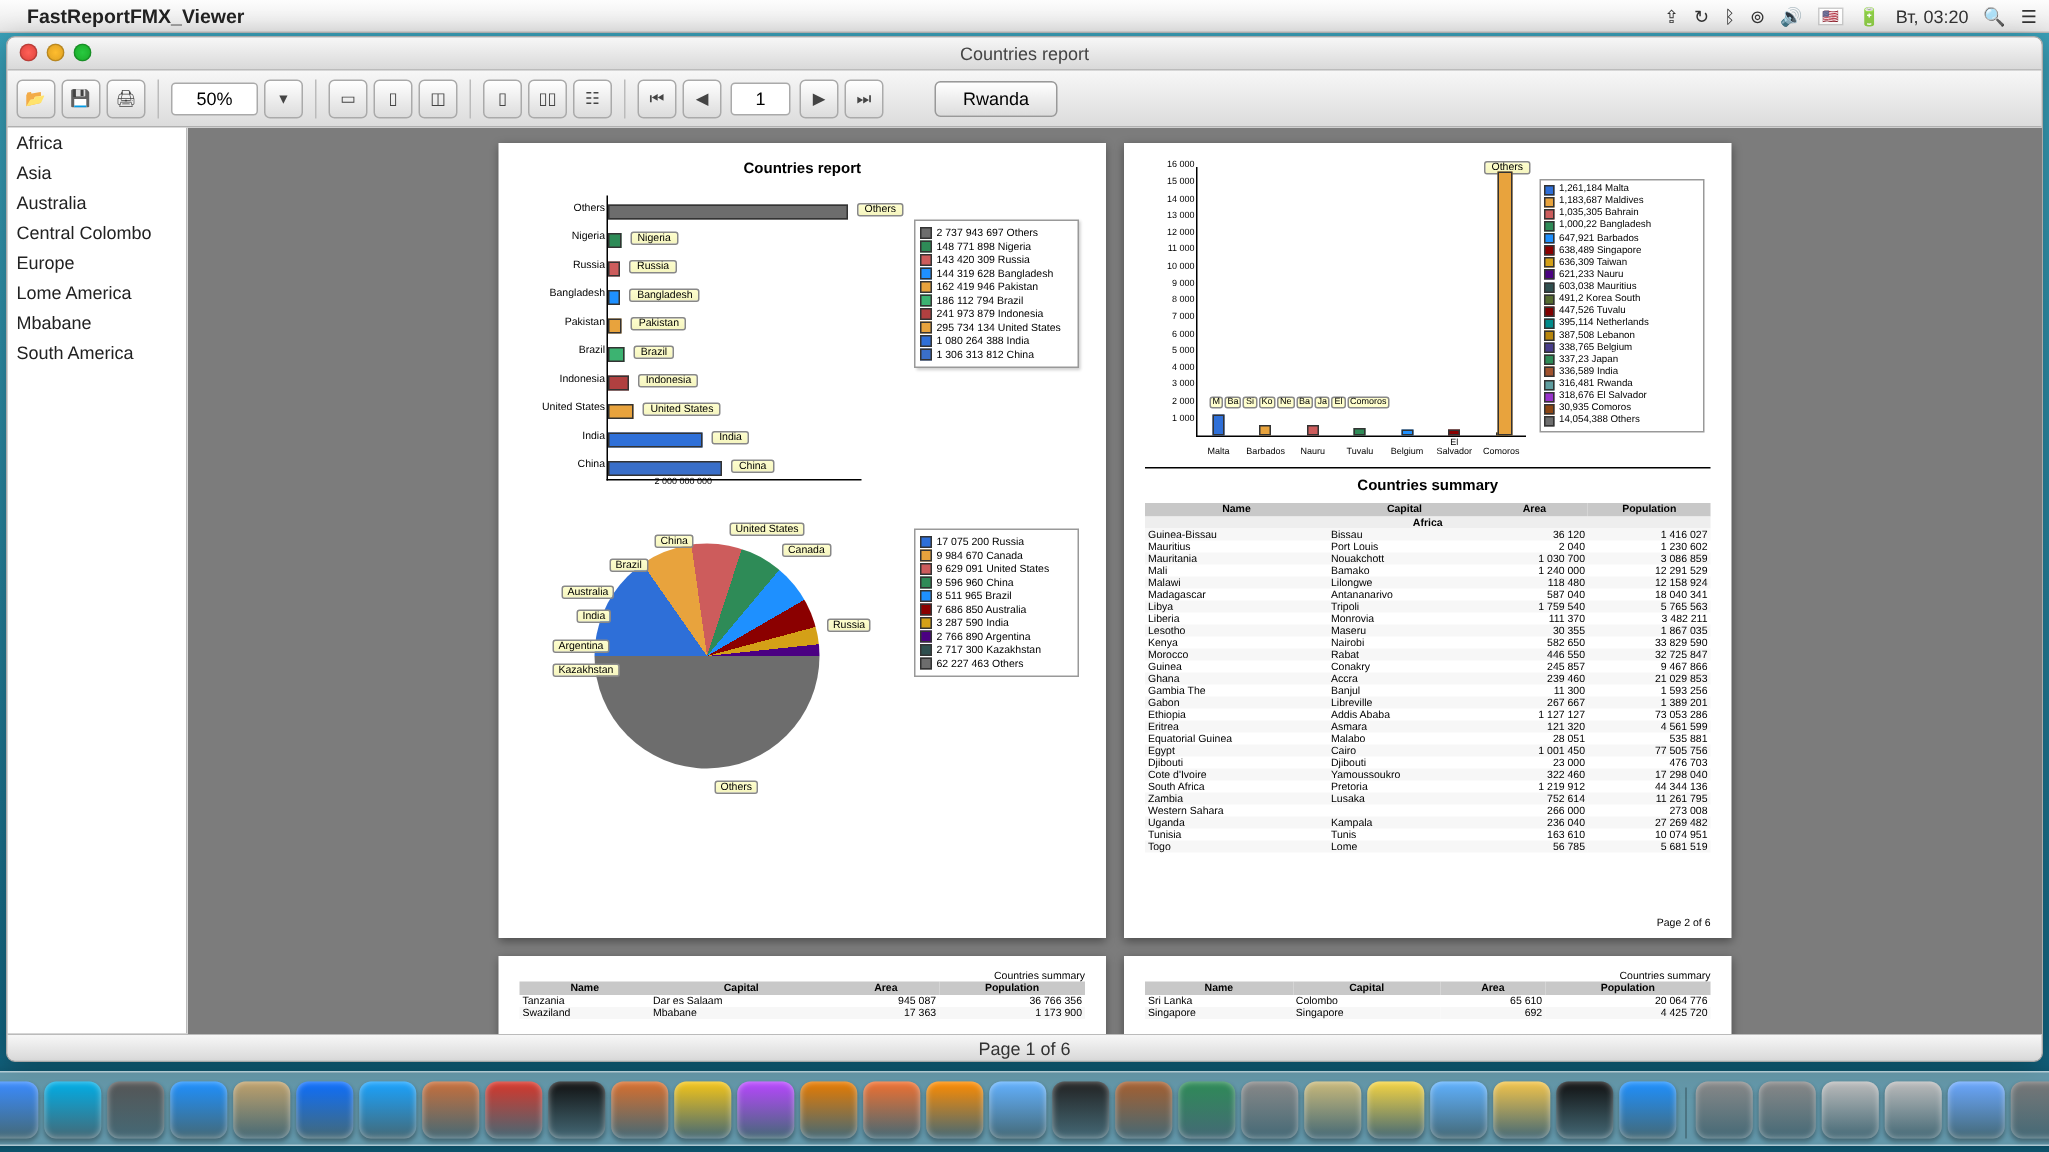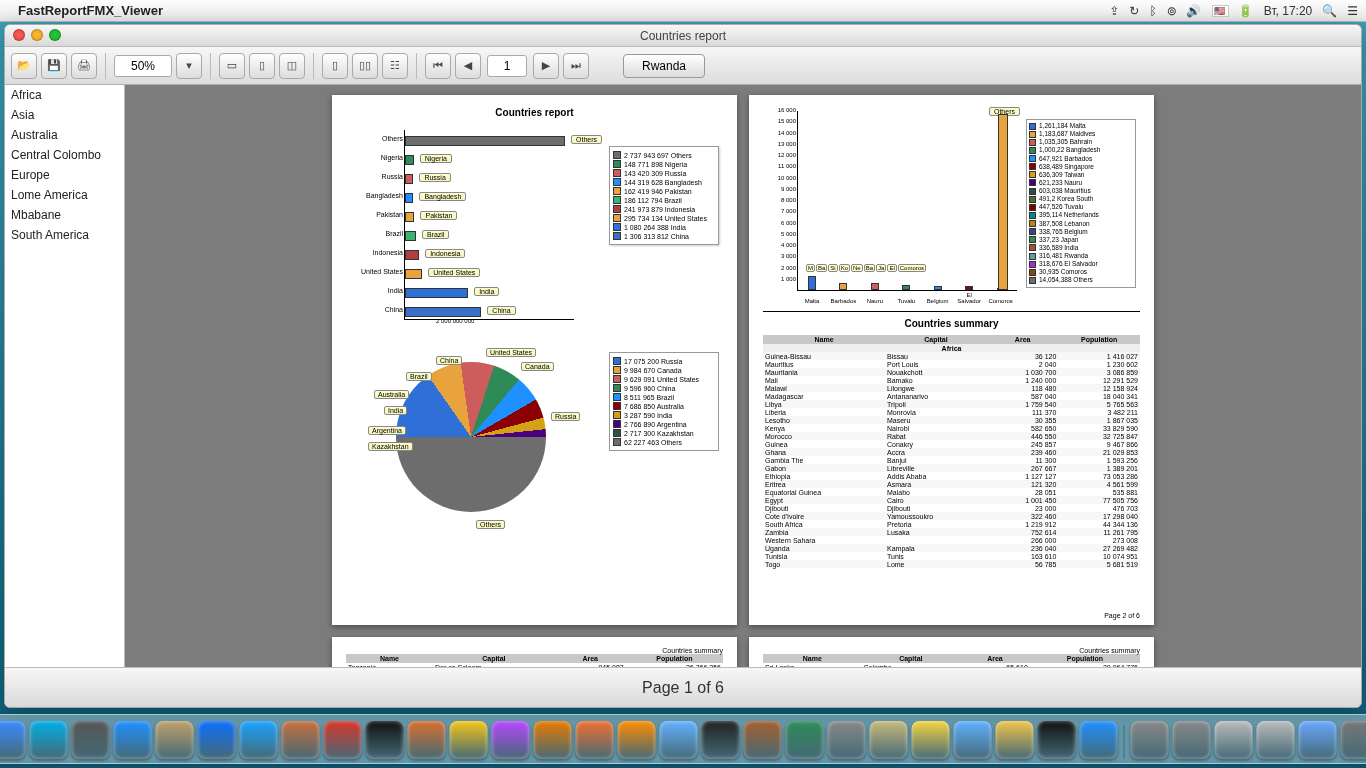--- a/index.html
+++ b/index.html
@@ -70,21 +70,21 @@
 
 
 .summary-title{text-align:center;font-weight:bold;font-size:10px;margin:6px 0}
 .tbl { width:100%; border-collapse:collapse; font-size:7px; }
 .tbl th { background:#c8c8c8; font-weight:bold; padding:1px 2px; text-align:center; border:0; }
 .tbl td { padding:0.5px 2px; }
 .tbl .reghdr td{text-align:center;font-weight:bold;background:#eee}
 .tbl td.n{text-align:right}
 .tbl tr:nth-child(even) td{background:#f7f7f7}
 
-.statusbar { height:40px; background:linear-gradient(#f7f7f7,#d9d9d9); border-top:1px solid #bbb; display:flex; align-items:center; justify-content:center; font-size:16px; color:#333; }
+.statusbar { height:18px; background:linear-gradient(#f7f7f7,#d9d9d9); border-top:1px solid #bbb; display:flex; align-items:center; justify-content:center; font-size:12px; color:#333; }
 
 
 .dock { position:absolute; bottom:4px; left:50%; transform:translateX(-50%); height:50px; background:rgba(255,255,255,0.35); border:1px solid rgba(255,255,255,0.5); border-radius:8px; padding:4px 8px; display:flex; gap:4px; align-items:end; box-shadow:0 2px 10px rgba(0,0,0,0.3); }
 .dock .dicon { width:38px; height:38px; border-radius:8px; background:linear-gradient(#6aa7ff,#1a5fcc); box-shadow:inset 0 0 4px rgba(255,255,255,0.5),0 2px 3px rgba(0,0,0,0.3); }
 .dock .dsep{width:1px;height:34px;background:rgba(0,0,0,0.3);margin:0 2px}
 
 .desktop-bg{position:absolute;inset:22px 0 0 0;background:linear-gradient(#3aa0b8,#0e5e7a);z-index:-1}
 
 .xlabel{position:absolute;bottom:-10px;font-size:6px;left:48%}
 </style>
@@ -98,21 +98,21 @@
   <span class="app-name">FastReportFMX_Viewer</span>
   <span class="spacer"></span>
   <div class="mtray">
     <span>⇪</span>
     <span>↻</span>
     <span>ᛒ</span>
     <span>⊚</span>
     <span>🔊</span>
     <span style="background:#fff;border:1px solid #ccc;padding:0 2px;font-size:9px">🇺🇸</span>
     <span>🔋</span>
-    <span>Вт, 17:20</span>
+    <span>Вт, 03:20</span>
     <span>🔍</span>
     <span>☰</span>
   </div>
 </div>
 
 <div class="window">
   <div class="titlebar">
     <div class="traffic">
       <i class="tl-close"></i>
       <i class="tl-min"></i>

